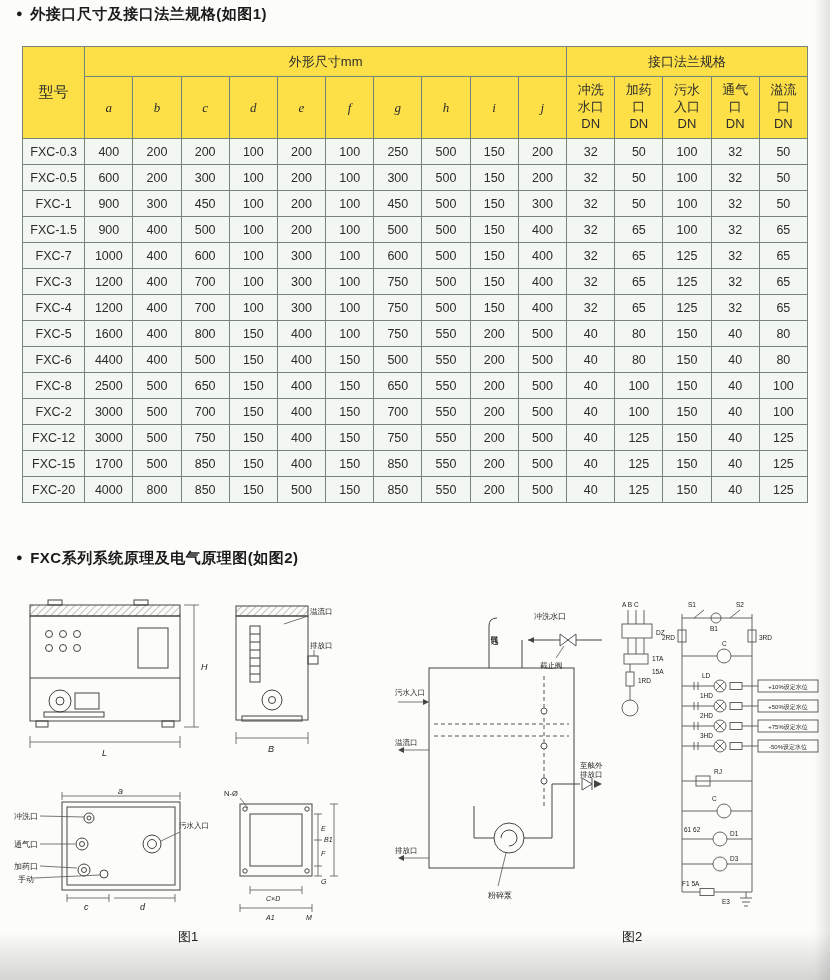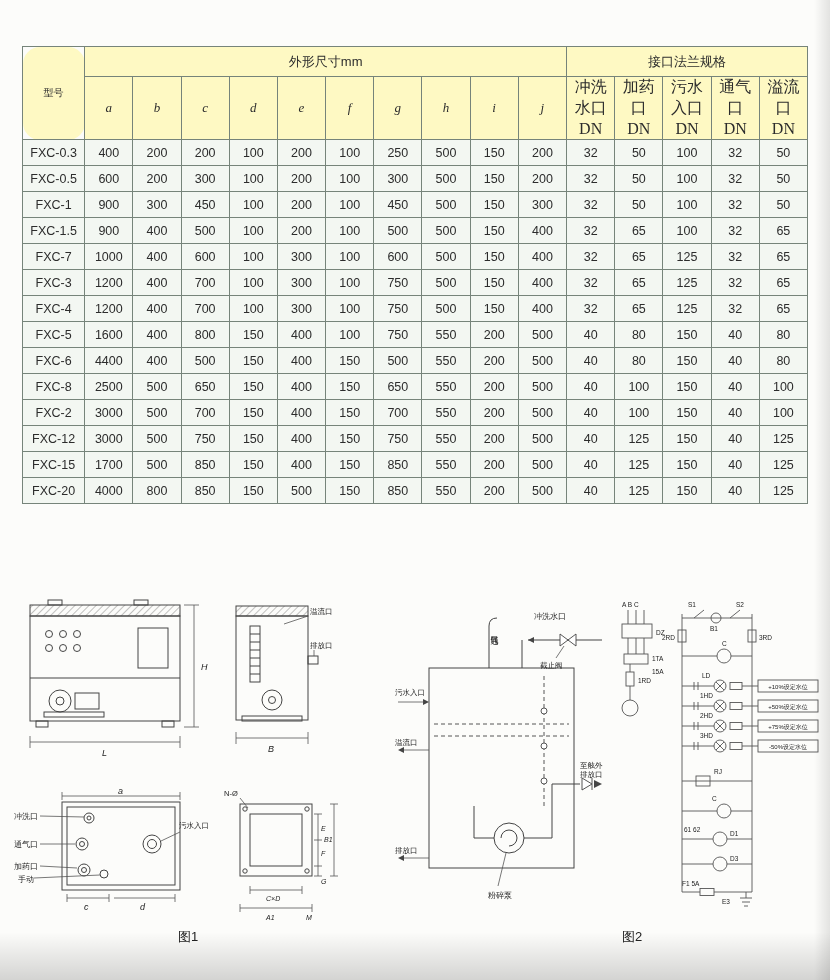--- a/index.html
+++ b/index.html
@@ -5,47 +5,50 @@
   html,body{margin:0;padding:0;}
   body{background:#e9e9e7;font-family:"Liberation Sans","DejaVu Sans",sans-serif;}
   .page{position:relative;width:830px;height:980px;margin:0 auto;background:#fcfcfa;overflow:hidden;color:#1a1a1a;}
   .scan-right{position:absolute;top:0;right:0;bottom:0;width:16px;background:linear-gradient(90deg,rgba(0,0,0,0),rgba(0,0,0,0.10));pointer-events:none;}
   .scan-bottom{position:absolute;left:0;right:0;bottom:0;height:48px;background:linear-gradient(180deg,rgba(0,0,0,0),rgba(0,0,0,0.16));pointer-events:none;}
   .section-heading{position:absolute;left:16px;font-size:15px;font-weight:bold;letter-spacing:0.5px;white-space:nowrap;}
   .section-heading .bullet{font-size:11px;vertical-align:2px;margin-right:7px;}
   #h1{top:5px;} #h2{top:549px;}
   .spec-table{position:absolute;left:22px;top:46px;width:786px;border-collapse:collapse;table-layout:fixed;font-size:12.5px;color:#2c2c2c;}
   .spec-table th,.spec-table td{border:1px solid #76847a;text-align:center;padding:0;font-weight:normal;overflow:hidden;}
-  .spec-table thead th{background:#fef9c3;}
+  .spec-table thead th{background:#fde047;}
   .spec-table tbody td{background:#f3f7f2;height:25px;}
   .th-group{height:29px;font-size:13px;}
-  .th-model{font-size:10px;border-radius:17px;}
+  .th-model{font-size:15px;}
   .header-sub-row th{height:61px;}
   .th-dim{font-style:italic;font-family:"Liberation Serif","DejaVu Serif",serif;font-size:13px;}
-  .th-fl{white-space:pre-line;line-height:1.3;font-size:16px;font-family:Liberation Serif, serif;}
+  .th-fl{white-space:pre-line;line-height:1.3;font-size:13px;}
   .c-model{width:62px;}
   .c-dim{width:48px;}
   .c-fl{width:48px;}
   .fig{position:absolute;}
   .fig text{fill:#222;font-family:"Liberation Sans","DejaVu Sans",sans-serif;}
   .lbl{font-size:8px;}
   .lbl7{font-size:7.5px;}
   .dim{font-size:9px;font-style:italic;font-family:"Liberation Serif","DejaVu Serif",serif;}
   .dim7{font-size:7px;font-style:italic;font-family:"Liberation Serif","DejaVu Serif",serif;}
   .e-lbl{font-size:6.5px;}
   .sp-lbl{font-size:6px;text-anchor:middle;}
   .vtext{writing-mode:vertical-rl;}
   .fig-caption{position:absolute;font-size:13px;color:#222;}
   #cap1{left:178px;top:928px;} #cap2{left:622px;top:928px;}
 </style>
 </head>
 <body>
 
 <div class="page">
 
+  <div class="section-heading" id="h1">
+    <span class="bullet">●</span><span>外接口尺寸及接口法兰规格(如图1)</span>
+  </div>
 
   <table class="spec-table">
     <colgroup>
       <col class="c-model">
       <col span="10" class="c-dim">
       <col span="5" class="c-fl">
     </colgroup>
     <thead>
       <tr>
         <th rowspan="2" class="th-model">型号</th>
@@ -329,20 +332,23 @@
           <td>500</td>
           <td>40</td>
           <td>125</td>
           <td>150</td>
           <td>40</td>
           <td>125</td>
         </tr>
       </tbody>
   </table>
 
+  <div class="section-heading" id="h2">
+    <span class="bullet">●</span><span>FXC系列系统原理及电气原理图(如图2)</span>
+  </div>
 
   <svg class="fig" style="left:18px;top:598px" width="196" height="168" viewBox="0 0 196 168">
     <defs>
       <pattern id="hA" width="5" height="5" patternUnits="userSpaceOnUse" patternTransform="rotate(45)">
         <line x1="0" y1="0" x2="0" y2="5" stroke="#666" stroke-width="0.8"></line>
       </pattern>
     </defs>
     <g stroke="#444" fill="none" stroke-width="1">
       <rect x="12" y="7" width="150" height="11" fill="url(#hA)"></rect>
       <rect x="30" y="2" width="14" height="5"></rect>

